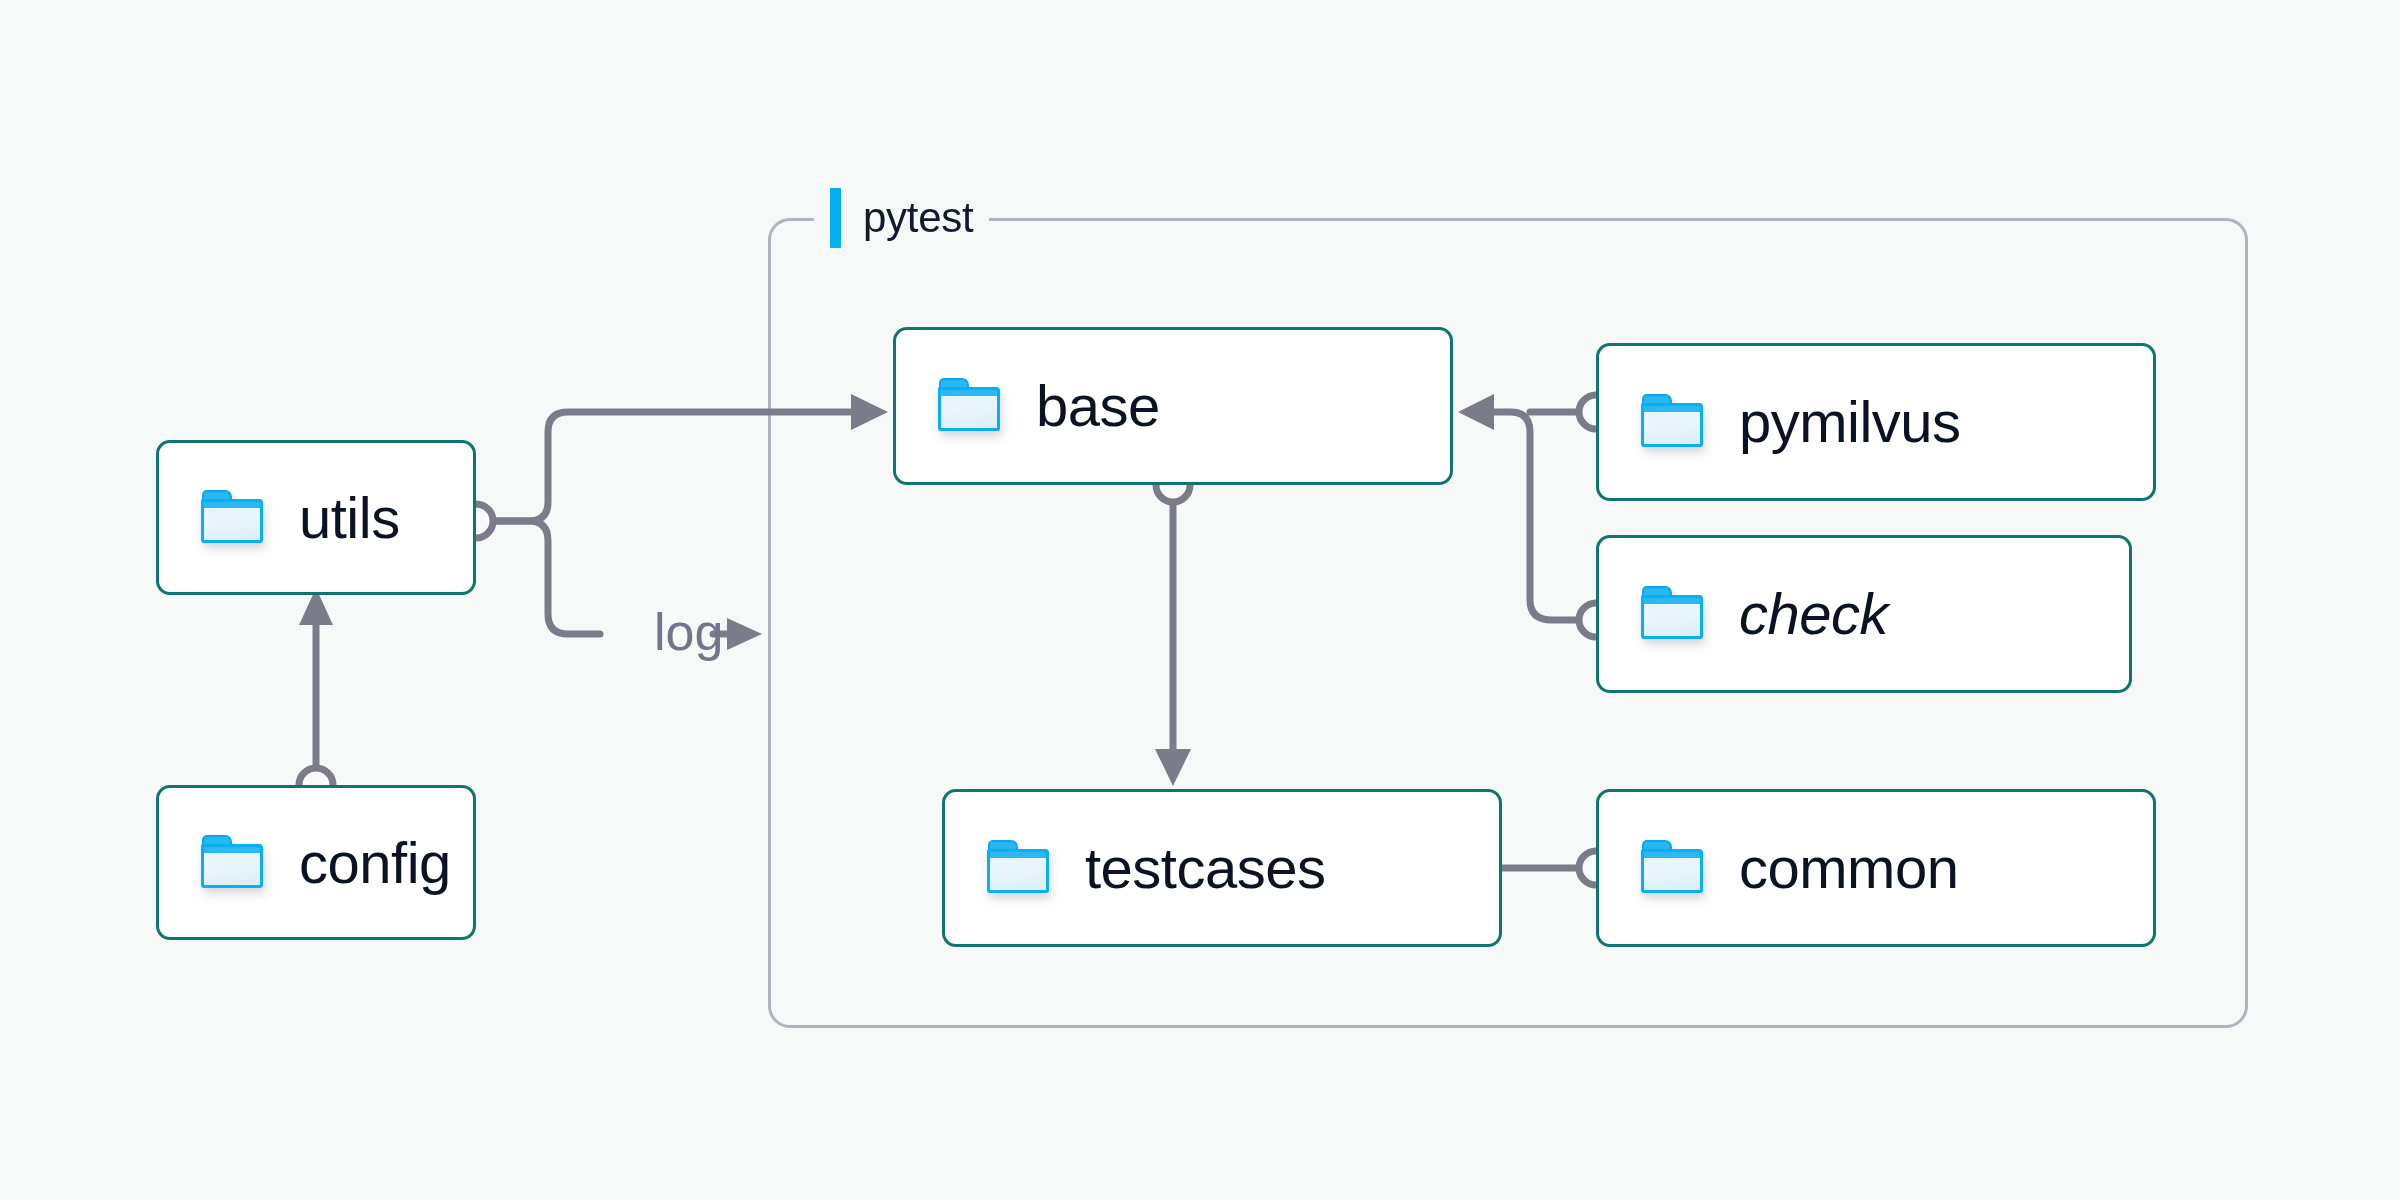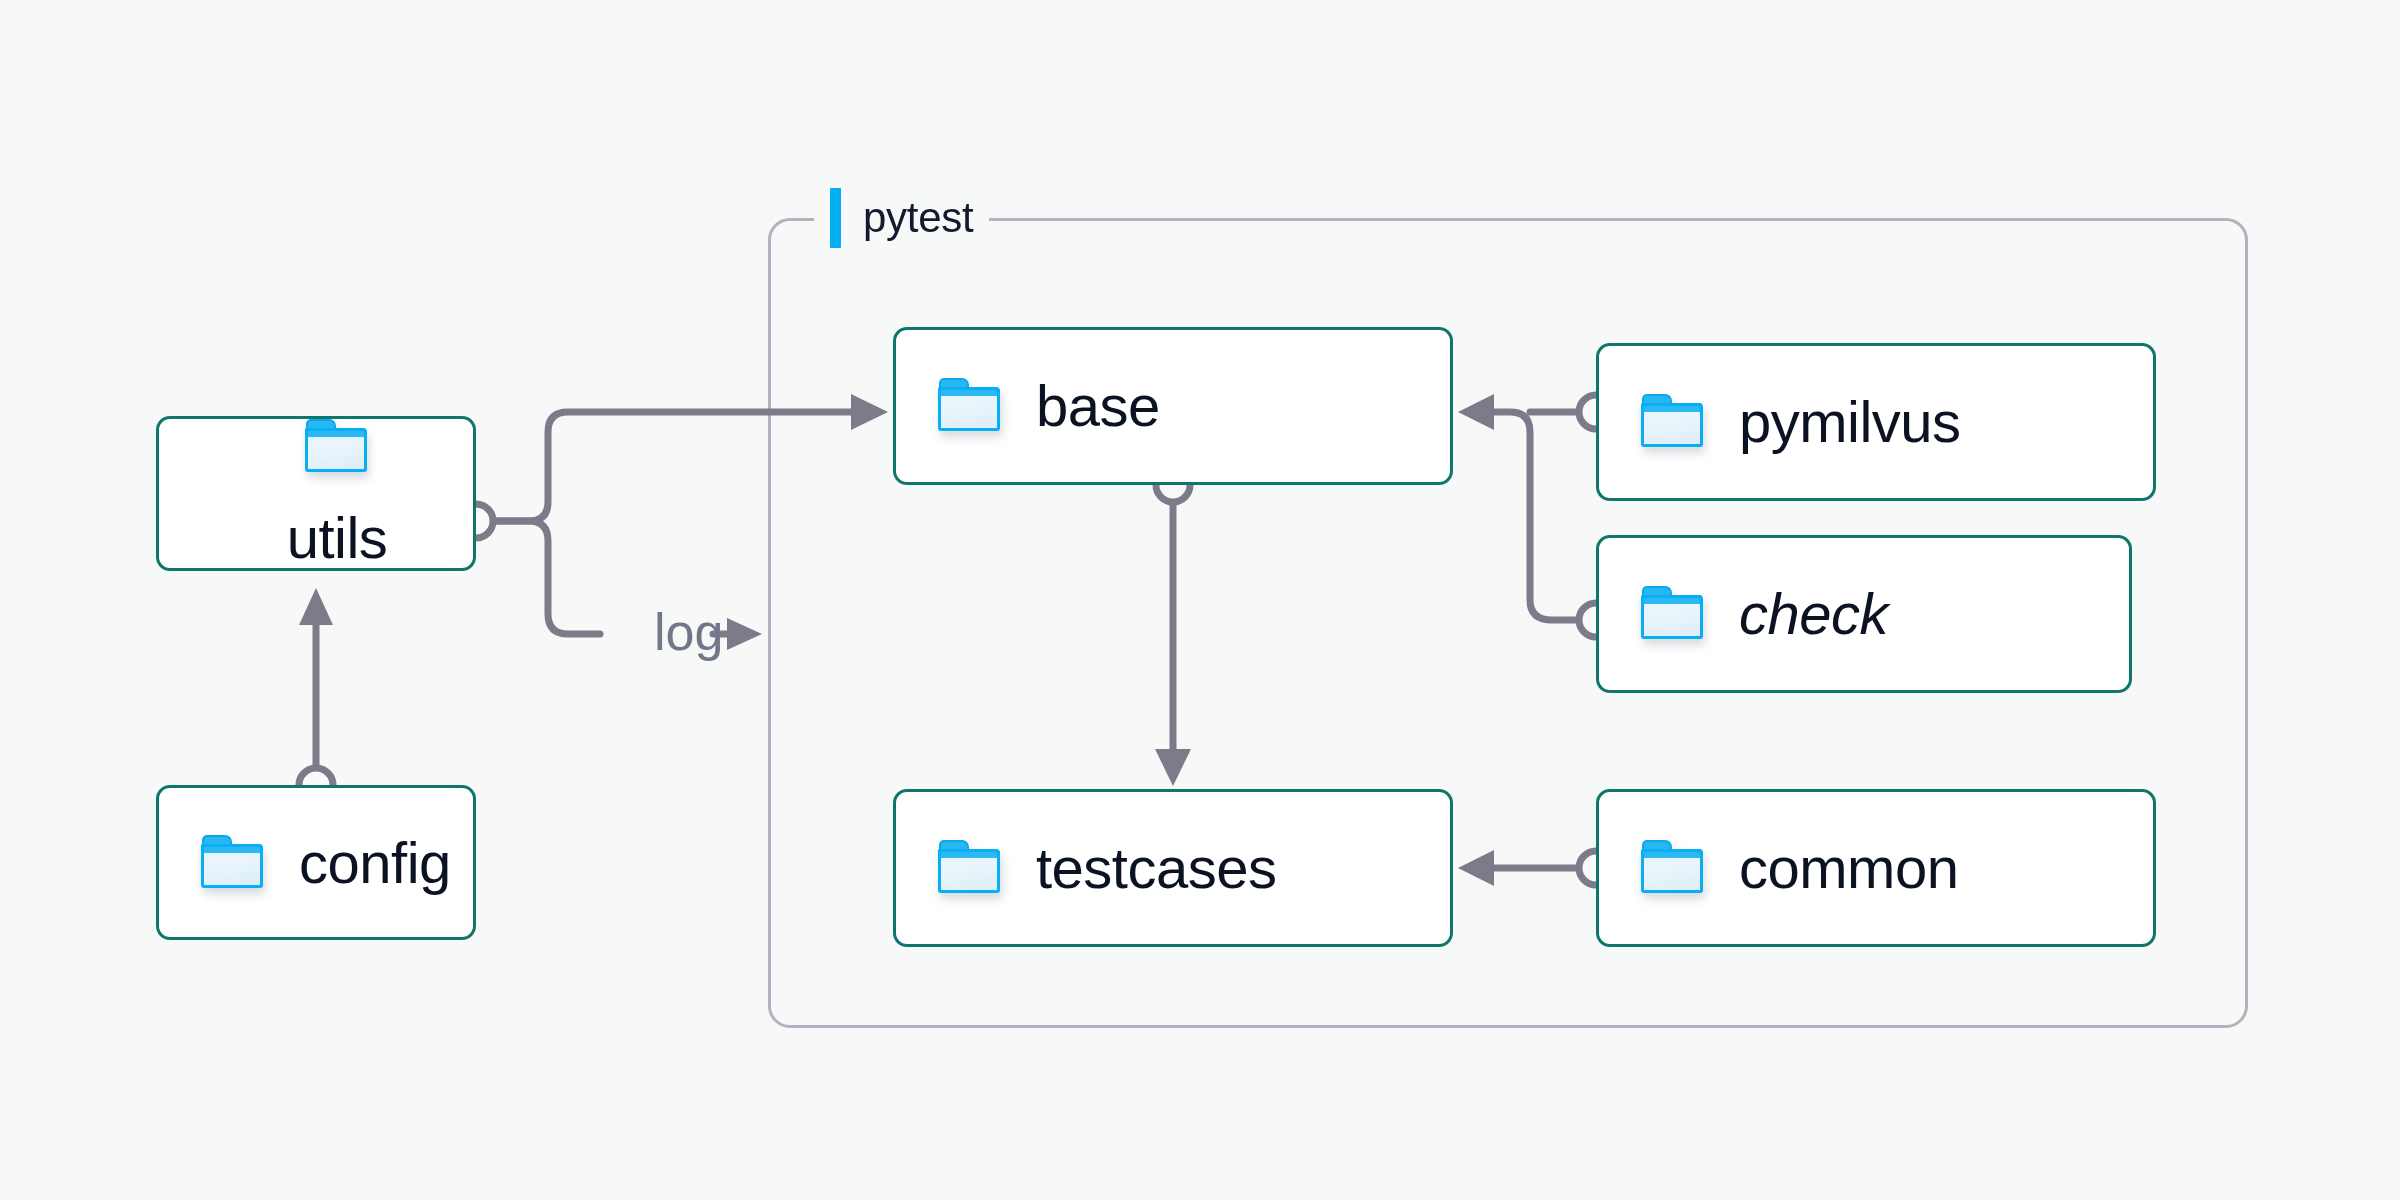--- a/index.html
+++ b/index.html
@@ -191,21 +191,21 @@
 
     <g>
       <path class="edge-line" d="M 1579 868 L 1478 868"></path>
       <polygon class="edge-arrow" points="1458,868 1494,850 1494,886"></polygon>
       <circle class="edge-dot" cx="1596" cy="868" r="17"></circle>
     </g>
   </svg>
 
   <div class="edge-label" style="left:608px; top:606px;margin-left:46px;">log</div>
 
-  <div class="node" style="left:156px; top:416px; width:320px; height:155px;flex-direction:column;">
+  <div class="node" style="left:156px; top:440px; width:320px; height:155px;">
     <div class="folder-icon">
       <div class="tab"></div>
         <div class="body"></div>
         <div class="lip"></div>
     </div>
     <div class="node-label">utils</div>
   </div>
 
   <div class="node" style="left:156px; top:785px; width:320px; height:155px;">
     <div class="folder-icon">
@@ -218,21 +218,21 @@
 
   <div class="node" style="left:893px; top:327px; width:560px; height:158px;">
     <div class="folder-icon">
       <div class="tab"></div>
         <div class="body"></div>
         <div class="lip"></div>
     </div>
     <div class="node-label">base</div>
   </div>
 
-  <div class="node" style="left:893px; top:789px; width:560px; height:158px;">
+  <div class="node" style="left:942px; top:789px; width:560px; height:158px;">
     <div class="folder-icon">
       <div class="tab"></div>
         <div class="body"></div>
         <div class="lip"></div>
     </div>
     <div class="node-label">testcases</div>
   </div>
 
   <div class="node" style="left:1596px; top:327px; width:560px; height:158px;margin-top:16px;">
     <div class="folder-icon">

